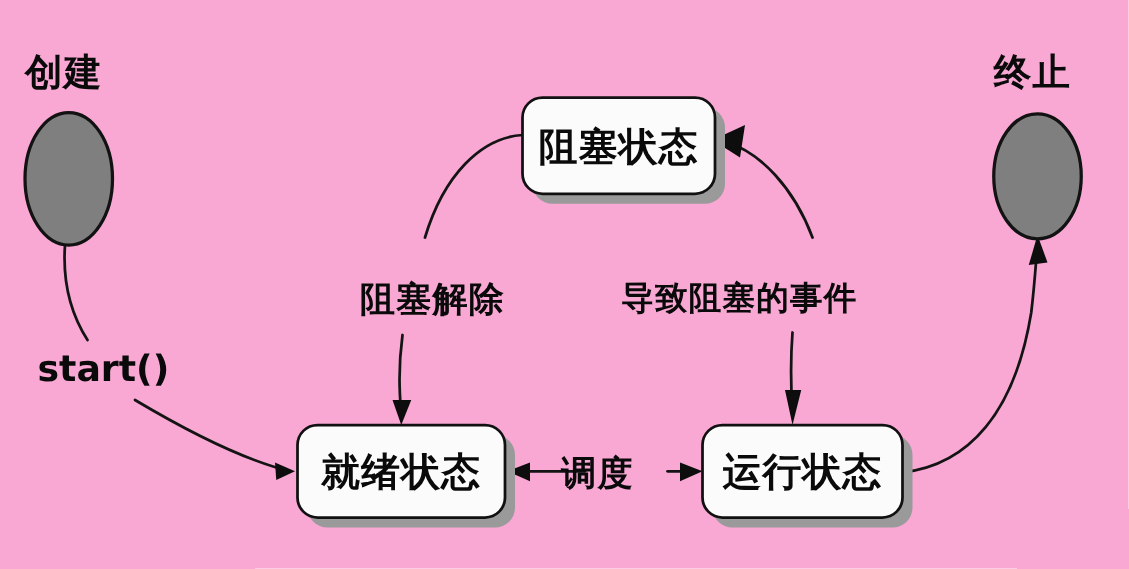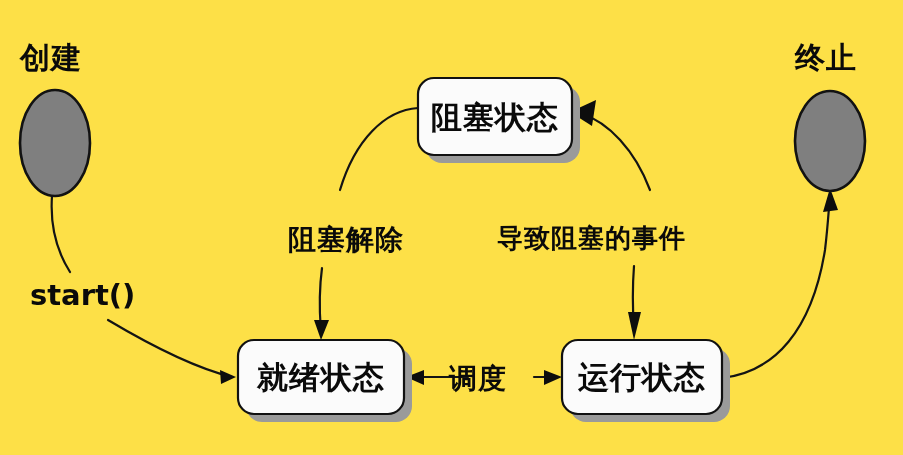--- a/index.html
+++ b/index.html
@@ -7,21 +7,21 @@
     padding: 0;
     background: #ffffff;
   }
   body {
     font-family: "DejaVu Sans", "Liberation Sans", sans-serif;
   }
   #canvas {
     position: relative;
     width: 903px;
     height: 455px;
-    background: #fde047;
+    background: #f9a8d4;
     overflow: hidden;
   }
   #diagram-svg {
     position: absolute;
     left: 0;
     top: 0;
     width: 903px;
     height: 455px;
   }
   .cjk-label {

